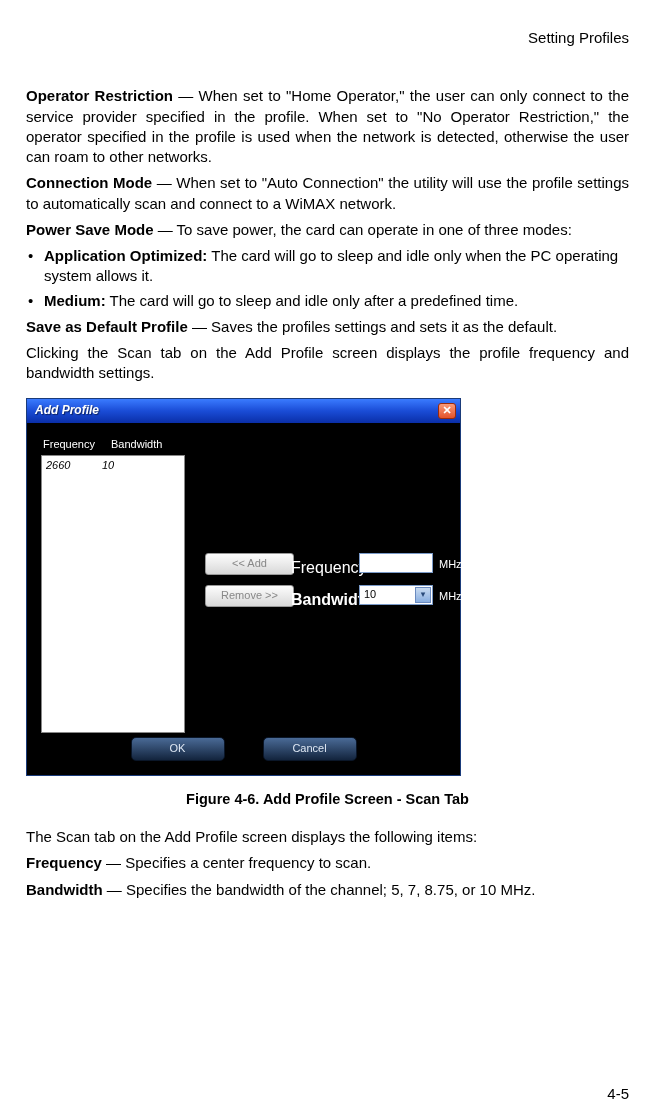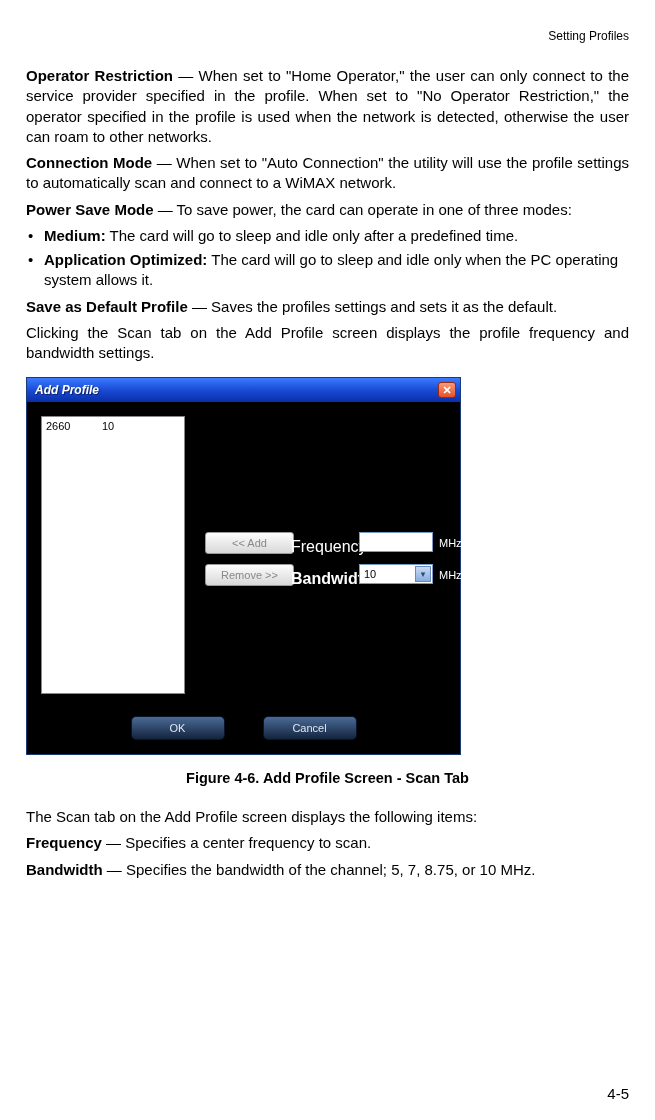--- a/index.html
+++ b/index.html
@@ -8,22 +8,22 @@
       height: 1120px;
       font-family: Arial, Helvetica, sans-serif;
       font-size: 15px;
       color: #000;
       line-height: 1.35;
       padding: 28px 26px 20px 26px;
       position: relative;
     }
     .header-right {
       text-align: right;
-      font-size: 12px;
-      margin-bottom: 22px;
+      font-size: 15px;
+      margin-bottom: 38px;
     }
     .para {
       margin-bottom: 6px;
       text-align: justify;
     }
     .bold { font-weight: bold; }
     ul.bullets {
       list-style: none;
       padding-left: 0;
       margin-bottom: 6px;
@@ -122,29 +122,30 @@
       position: absolute;
       top: 14px;
       left: 16px;
       font-size: 11px;
       display: flex;
     }
     .list-header .col1 { width: 68px; }
     .list-header .col2 { }
     .listbox {
       position: absolute;
-      top: 14px;
+      top: 32px;
       left: 14px;
       width: 144px;
       height: 278px;
       background: #fff;
       color: #000;
       border: 1px solid #888;
       padding: 2px 4px;
       font-size: 11px;
+      font-style: italic;
     }
     .listbox .row { display: flex; }
     .listbox .row .c1 { width: 56px; }
     .ctrl-btn {
       position: absolute;
       width: 89px;
       height: 22px;
       background: linear-gradient(to bottom, #fdfdfd, #d8d8d8);
       border: 1px solid #999;
       border-radius: 3px;
@@ -230,24 +231,24 @@
 <p class="para">
   <span class="bold">Connection Mode</span><span> — When set to "Auto Connection" the utility will use the profile settings to automatically scan and connect to a WiMAX network.</span>
 </p>
 
 <p class="para">
   <span class="bold">Power Save Mode</span><span> — To save power, the card can operate in one of three modes:</span>
 </p>
 
 <ul class="bullets">
   <li>
-    <span class="bold">Medium:</span><span> The card will go to sleep and idle only after a predefined time.</span>
+    <span class="bold">Application Optimized:</span><span> The card will go to sleep and idle only when the PC operating system allows it.</span>
   </li>
   <li>
-    <span class="bold">Application Optimized:</span><span> The card will go to sleep and idle only when the PC operating system allows it.</span>
+    <span class="bold">Medium:</span><span> The card will go to sleep and idle only after a predefined time.</span>
   </li>
 </ul>
 
 <p class="para">
   <span class="bold">Save as Default Profile</span><span> — Saves the profiles settings and sets it as the default.</span>
 </p>
 
 <p class="para">Clicking the Scan tab on the Add Profile screen displays the profile frequency and bandwidth settings.</p>
 
 <div class="figure-wrap">

